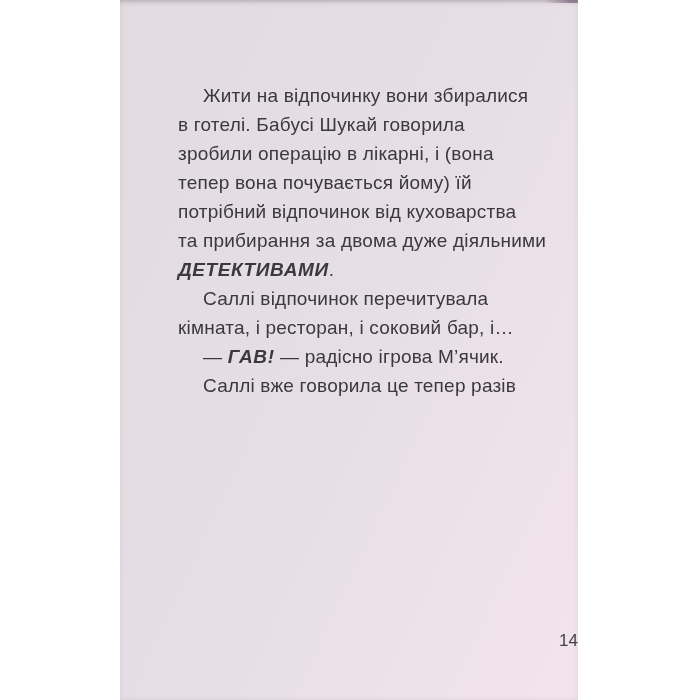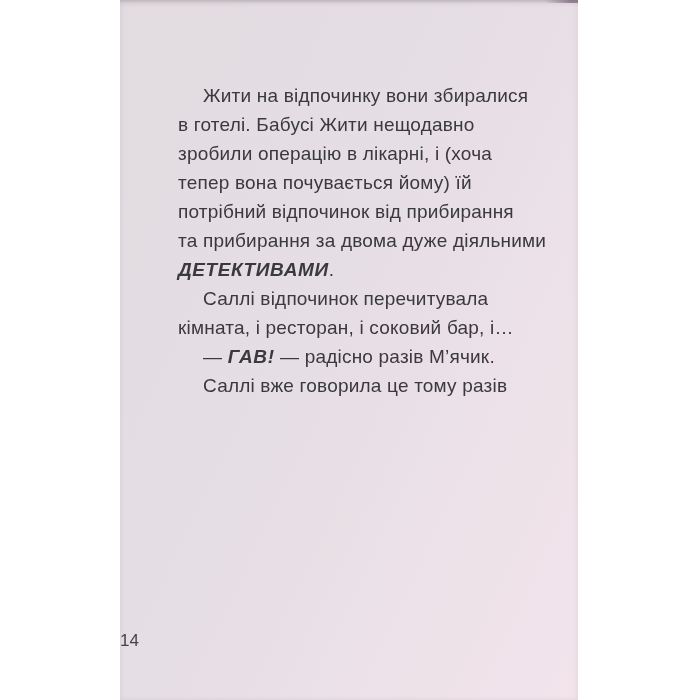--- a/index.html
+++ b/index.html
@@ -55,41 +55,41 @@
     font-weight: 700;
     font-style: italic;
     letter-spacing: 0.6px;
     text-align: center;
   }
   .page-number {
     position: absolute;
     top: 631px;
     left: 0;
     width: 100%;
-    text-align: left;
+    text-align: right;
     font-family: "Liberation Sans", "DejaVu Sans", sans-serif;
     font-size: 17px;
     line-height: 20px;
     color: #454349;
   }
 </style>
 </head>
 <body>
 
 <div class="photo-canvas">
   <div class="book-page">
     <div class="corner-sliver"></div>
     <div class="text-block" id="text-block">
         <div class="line indent"><span>Жити на відпочинку вони збиралися</span></div>
-        <div class="line"><span>в готелі. Бабусі Жити нещодавно</span></div>
-        <div class="line"><span>зробили операцію в лікарні, і (хоча</span></div>
+        <div class="line"><span>в готелі. Бабусі Шукай говорила</span></div>
+        <div class="line"><span>зробили операцію в лікарні, і (вона</span></div>
         <div class="line"><span>тепер вона почувається йому) їй</span></div>
-        <div class="line"><span>потрібний відпочинок від прибирання</span></div>
+        <div class="line"><span>потрібний відпочинок від куховарства</span></div>
         <div class="line"><span>та прибирання за двома дуже діяльними</span></div>
         <div class="line"><span class="seg-em">ДЕТЕКТИВАМИ</span><span>.</span></div>
         <div class="line indent"><span>Саллі відпочинок перечитувала</span></div>
         <div class="line"><span>кімната, і ресторан, і соковий бар, і…</span></div>
-        <div class="line indent"><span>— </span><span class="seg-em">ГАВ!</span><span> — радісно разів М’ячик.</span></div>
-        <div class="line indent"><span>Саллі вже говорила це тому разів</span></div>
+        <div class="line indent"><span>— </span><span class="seg-em">ГАВ!</span><span> — радісно ігрова М’ячик.</span></div>
+        <div class="line indent"><span>Саллі вже говорила це тепер разів</span></div>
       </div>
     <div class="page-number">14</div>
   </div>
 </div>
 
 </body></html>

